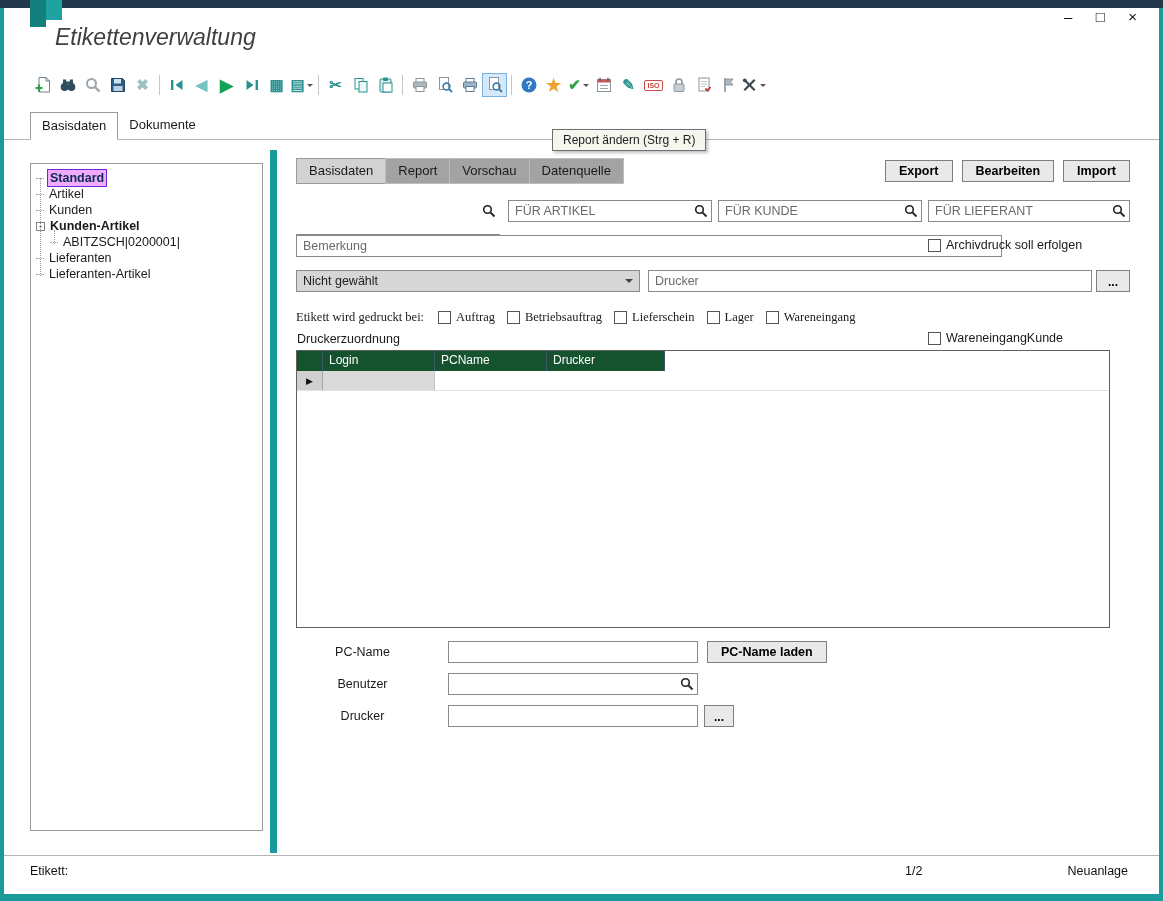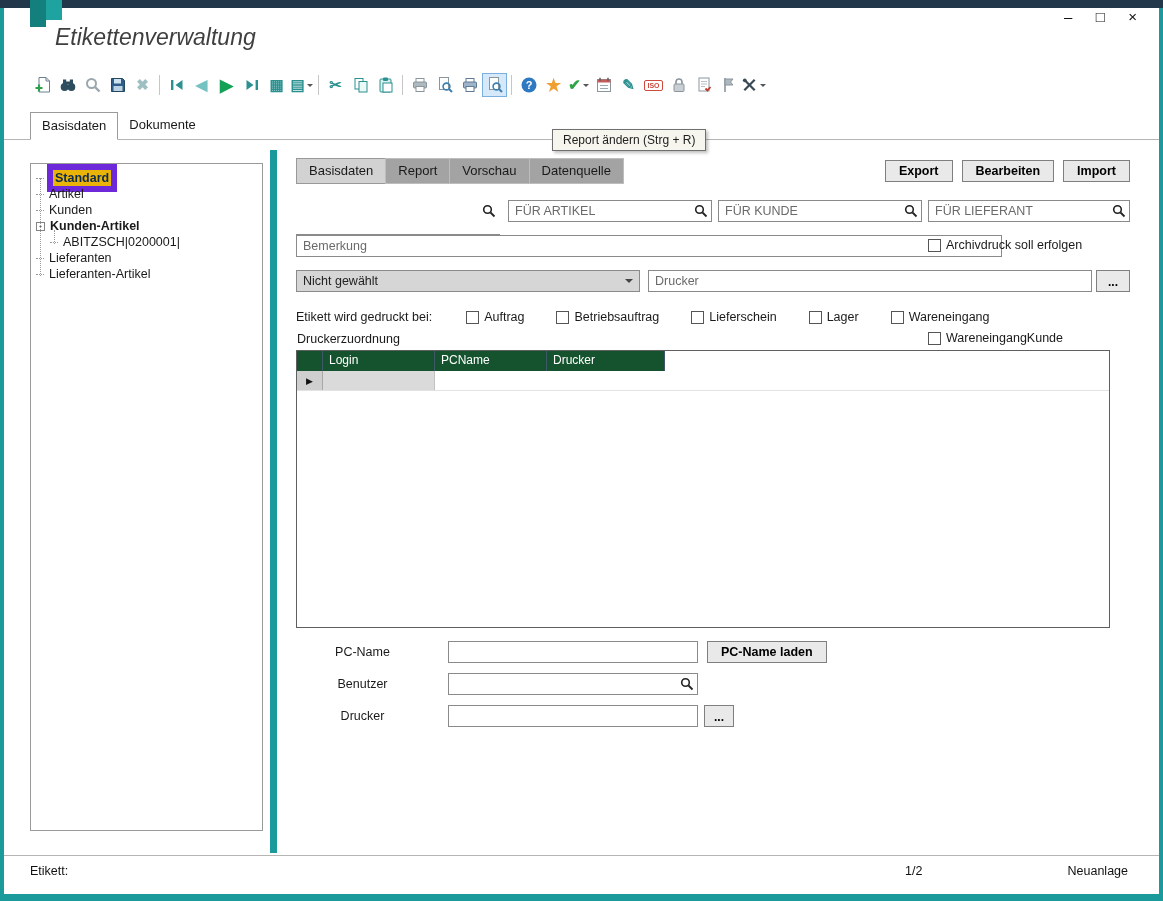--- a/index.html
+++ b/index.html
@@ -52,21 +52,21 @@
 
   
   .tree-panel { position:absolute; left:30px; top:163px; width:233px; height:668px;
                 border:1px solid #9a9a9a; background:#fff; font-size:12.5px; padding-top:6px; }
   .tree-guide  { position:absolute; left:9px;  top:14px; height:98px; border-left:1px dotted #999; }
   .tree-guide2 { position:absolute; left:23px; top:66px; height:14px; border-left:1px dotted #999; }
   .titem { height:16px; line-height:16px; white-space:nowrap; padding-left:5px; display:flex; align-items:center; }
   .stub { display:inline-block; width:8px; border-top:1px dotted #999; margin-right:3px; }
   .lvl1 { padding-left:19px; }
   .tlabel { padding:0 2px; }
-  .sel .tlabel { background:#eab308; border:6px solid #6d28d9; color:#0b2a52; font-weight:700; }
+  .sel .tlabel { background:#f0abfc; border:1px solid #6d28d9; color:#0b2a52; font-weight:700; }
   .bold .tlabel { font-weight:700; }
   .exp { display:inline-flex; width:9px; height:9px; border:1px solid #848484; background:#fff;
          align-items:center; justify-content:center; font-size:9px; line-height:7px;
          font-style:normal; margin-right:3px; color:#333; }
 
   .splitter { position:absolute; left:270px; top:150px; width:7px; height:703px; background:#1a9a9a; }
 
   
   .rp { position:absolute; left:285px; top:142px; width:848px; height:713px; }
   .r  { position:absolute; left:0; right:0; height:24px; }
@@ -90,21 +90,21 @@
   .dropdown { position:absolute; top:0; height:22px; background:#d6d6d6; border:1px solid #8a8a8a;
               display:flex; align-items:center; padding:0 6px; font-size:12.5px; color:#222; }
   .dropdown .chev { margin-left:auto; width:0; height:0; border:4px solid transparent;
                     border-top-color:#444; transform:translateY(2px); }
   .dots { position:absolute; top:0; height:22px; background:#e9e9e9; border:1px solid #7f7f7f;
           font-weight:700; font-size:12px; line-height:12px; text-align:center; padding-top:2px; cursor:default; }
 
   .cb { display:inline-flex; align-items:center; gap:5px; font-size:12.5px; color:#1a1a1a; cursor:default; }
   .box { width:13px; height:13px; border:1px solid #555; background:#fff; display:inline-block; }
 
-  .row4 { display:flex; align-items:center; padding-left:11px; gap:32px; }
+  .row4 { display:flex; align-items:center; padding-left:11px; gap:12px;font-family:Liberation Serif, serif; }
   .row4 .lbl { font-size:12.5px; margin-right:2px; }
   .plain-lbl { font-size:12.5px; }
 
   .grid { position:absolute; left:11px; top:208px; width:814px; height:278px;
           border:1px solid #5f5f5f; background:#fff; }
   .ghead { display:flex; height:20px; }
   .gc { background:#14532d; color:#fff; font-size:12px; padding:2px 6px;
         border-right:1px solid #3f566b; white-space:nowrap; }
   .gc.gsel0 { width:26px; padding:2px 0; }
   .grow { display:flex; height:20px; border-bottom:1px solid #e2e2e2; }

